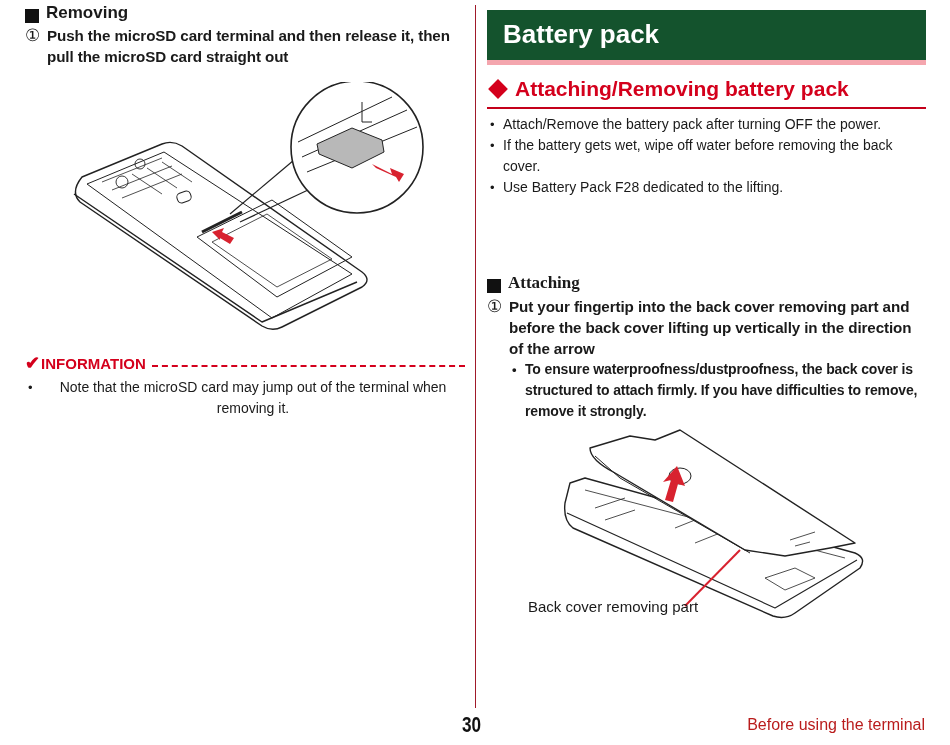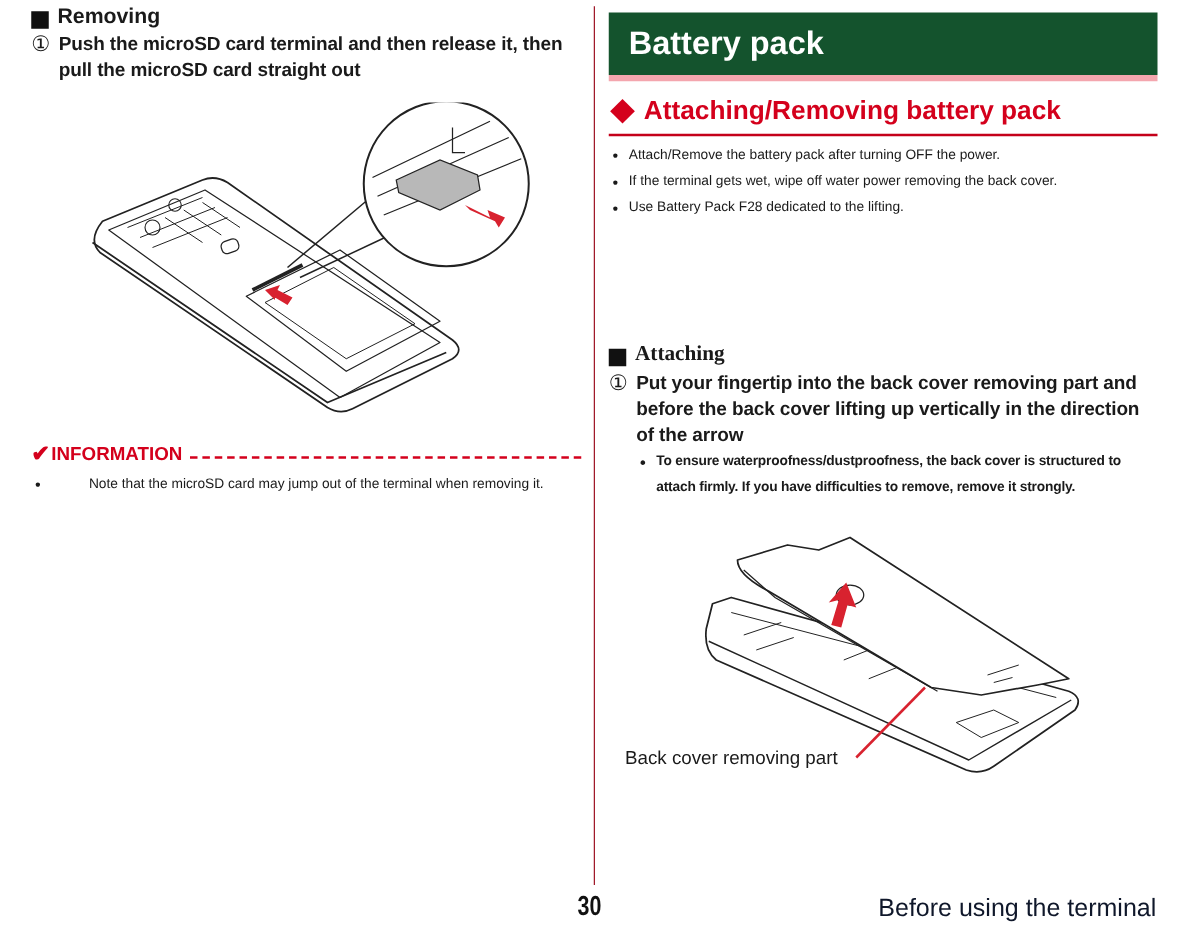--- a/index.html
+++ b/index.html
@@ -20,45 +20,45 @@
   .left .step { position: absolute; top: 25px; left: 0; width: 445px; }
 
   .illus1 { position: absolute; left: 62px; top: 82px; width: 370px; height: 255px; }
 
   .info { position: absolute; left: 25px; top: 352px; width: 440px; }
   .info-head { display: flex; align-items: center; height: 22px; }
   .info-title { color: #d4001c; font-weight: bold; font-size: 15px; white-space: nowrap; }
   .info-check { color: #d4001c; font-weight: bold; font-size: 18px; margin-right: 1px; }
   .info-dash { flex: 1; border-bottom: 2px dashed #d4001c; margin-left: 6px; height: 0; position: relative; top: 3px; }
   .bullets { list-style: none; margin: 0; padding: 0; }
-  .bullets li { position: relative; padding-left: 16px; font-size: 11px; line-height: 21px; }
+  .bullets li { position: relative; padding-left: 16px; font-size: 14px; line-height: 21px; }
   .bullets li::before { content: "•"; position: absolute; left: 3px; top: 0; font-size: 13px; }
   .info .bullets { margin-top: 3px; text-align: center; }
 
   
   .right { position: absolute; left: 487px; top: 0; width: 439px; }
   .banner { position: absolute; left: 0; top: 10px; width: 439px; height: 50px; background: #14532d; }
   .banner-shadow { position: absolute; left: 0; top: 60px; width: 439px; height: 5px; background: #f4a6ae; }
   .banner-title { position: absolute; left: 16px; top: 8px; color: #fff; font-weight: bold; font-size: 26px; line-height: 32px; }
   .sub-head { position: absolute; left: 0; top: 75px; width: 439px; display: flex; align-items: center; height: 28px; }
   .diamond { width: 14px; height: 14px; background: #d4001c; transform: rotate(45deg); margin: 0 10px 0 4px; }
   .sub-title { color: #d4001c; font-weight: bold; font-size: 21px; }
   .sub-rule { position: absolute; left: 0; top: 107px; width: 439px; height: 2px; background: #c4001a; }
   .right .bullets.main { position: absolute; left: 0; top: 114px; width: 439px; }
   .right .sec-head { position: absolute; left: 0; top: 271px; font-family: Liberation Serif, serif; }
   .right .step { position: absolute; left: 0; top: 296px; width: 440px; }
   .right .sub-bullets { position: absolute; left: 22px; top: 359px; width: 418px; }
   .sub-bullets li { letter-spacing: -0.15px; font-weight: bold; }
 
   .illus2 { position: absolute; left: 495px; top: 428px; width: 390px; height: 205px; }
-  .callout { position: absolute; left: 500px; top: 598px; font-size: 15px; color: #1a1a1a; white-space: nowrap; }
+  .callout { position: absolute; left: 528px; top: 598px; font-size: 15px; color: #1a1a1a; white-space: nowrap; }
 
   
   .page-num { position: absolute; left: 462px; top: 712px; font-size: 22px; font-weight: bold; transform: scaleX(0.78); transform-origin: left top; color: #111; }
-  .footer-label { position: absolute; right: 25px; top: 716px; font-size: 20px; color: #0f172a; }
+  .footer-label { position: absolute; right: 25px; top: 716px; font-size: 16px; color: #b91c1c; }
 </style>
 </head>
 <body>
 
 <div class="page">
 
   <div class="col-divider"></div>
 
   <div class="left">
     <div class="sec-head">
@@ -121,21 +121,21 @@
     <div class="banner-shadow"></div>
 
     <div class="sub-head">
       <span class="diamond"></span>
       <span class="sub-title">Attaching/Removing battery pack</span>
     </div>
     <div class="sub-rule"></div>
 
     <ul class="bullets main">
       <li>Attach/Remove the battery pack after turning OFF the power.</li>
-      <li>If the terminal gets wet, wipe off water power removing the back cover.</li>
+      <li>If the battery gets wet, wipe off water before removing the back cover.</li>
       <li>Use Battery Pack F28 dedicated to the lifting.</li>
     </ul>
 
     <div class="sec-head">
       <span class="sq-icon"></span>
       <span>Attaching</span>
     </div>
     <div class="step">
       <span class="step-num">①</span>
       <span>Put your fingertip into the back cover removing part and before the back cover lifting up vertically in the direction of the arrow</span>

